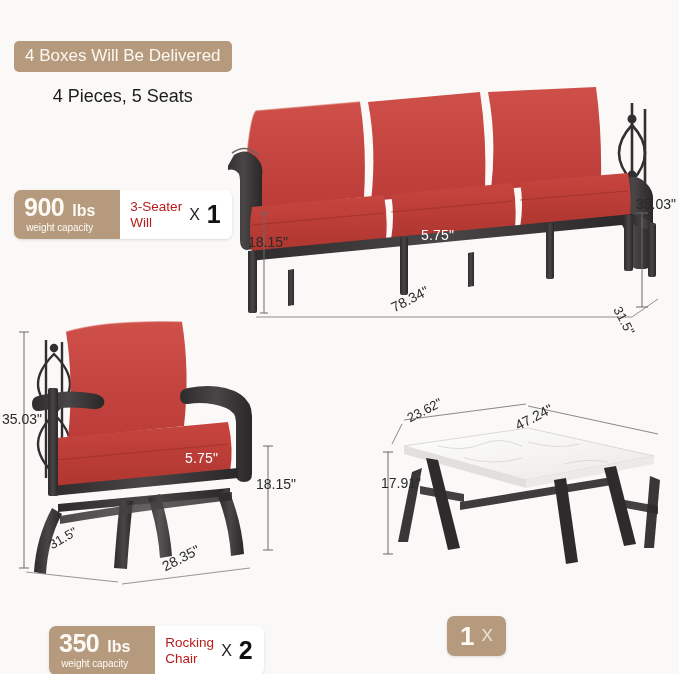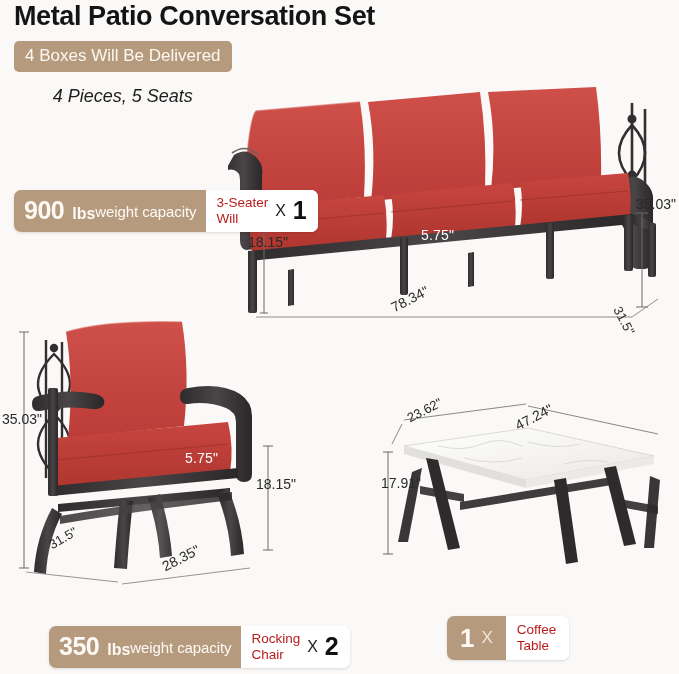--- a/index.html
+++ b/index.html
@@ -19,38 +19,38 @@
     position:absolute; left:14px; top:1px;
     font-size:27px; font-weight:bold; letter-spacing:-0.4px;
     color:#141414; white-space:nowrap;
   }
   .subrow { position:absolute; left:14px; top:41px; display:flex; align-items:center; gap:14px;flex-direction:column; }
   .pill-boxes {
     background:#b69a7d; color:#fbf7f1;
     font-size:17px; padding:5px 11px 6px 11px;
     border-radius:5px; white-space:nowrap;
   }
-  .pieces-text { font-size:18px; color:#1d1d1d; white-space:nowrap;font-style:italic; }
+  .pieces-text { font-size:18px; color:#1d1d1d; white-space:nowrap; }
 
   
   .badge {
     position:absolute; display:flex; align-items:stretch;
     border-radius:7px; overflow:hidden;
     box-shadow:0 1px 3px rgba(0,0,0,0.13);
     background:#fff;
   }
   .badge .left {
     background:#b69a7d; color:#fdfaf5;
-    display:flex; flex-direction:row; align-items:center; justify-content:center;
-    padding:5px 10px 6px 10px;
+    display:flex; flex-direction:column; align-items:center; justify-content:center;
+    padding:5px 25px 6px 10px;
   }
   .badge .num-line { display:flex; align-items:baseline; }
   .badge .num { font-size:25px; font-weight:bold; line-height:1; letter-spacing:-0.5px; }
   .badge .unit { font-size:16px; font-weight:bold; margin-left:8px; }
-  .badge .cap { font-size:15px; margin-top:2px; letter-spacing:-0.1px; }
+  .badge .cap { font-size:10px; margin-top:2px; letter-spacing:-0.1px; }
   .badge .right {
     background:#fff; display:flex; align-items:center; gap:7px;
     padding:5px 11px 5px 10px;
   }
   .badge .item-name { font-size:13.5px; line-height:1.18; color:#b91c1c; }
   .badge .mult { font-size:16px; color:#1d1d1d; }
   .badge .qty { font-size:25px; font-weight:bold; line-height:1; color:#111; }
 
   #badge-sofa  { left:14px;  top:190px; }
   #badge-chair { left:49px;  top:626px; }
@@ -98,21 +98,20 @@
     white-space:nowrap; letter-spacing:0.2px;
   }
   #tag-sofa  { left:421px; top:227px; }
   #tag-chair { left:185px; top:450px; }
 </style>
 </head>
 <body>
 
 <div class="stage">
 
-  <div class="title">Metal Patio Conversation Set</div>
 
   <div class="subrow">
     <div class="pill-boxes">4 Boxes Will Be Delivered</div>
     <div class="pieces-text">4 Pieces, 5 Seats</div>
   </div>
 
   <svg class="art" id="art-sofa" viewBox="0 0 451 245">
     <defs>
       <linearGradient id="redA" x1="0" y1="0" x2="0" y2="1">
         <stop offset="0%" stop-color="#cf4f49"></stop>
@@ -322,21 +321,15 @@
 
   <div class="dim sm rot-c" id="dim-tbl-d">23.62"</div>
   <div class="dim rot-c" id="dim-tbl-w">47.24"</div>
   <div class="dim" id="dim-tbl-h">17.91"</div>
 
   <div class="badge" id="badge-table">
     <div class="left">
       <span class="qty-l">1</span>
       <span class="mult-l">X</span>
     </div>
-    <div class="right">
-      <div class="item-name">
-        <span>Coffee</span><br>
-        <span>Table</span>
-      </div>
-    </div>
   </div>
 
 </div>
 
 </body></html>

